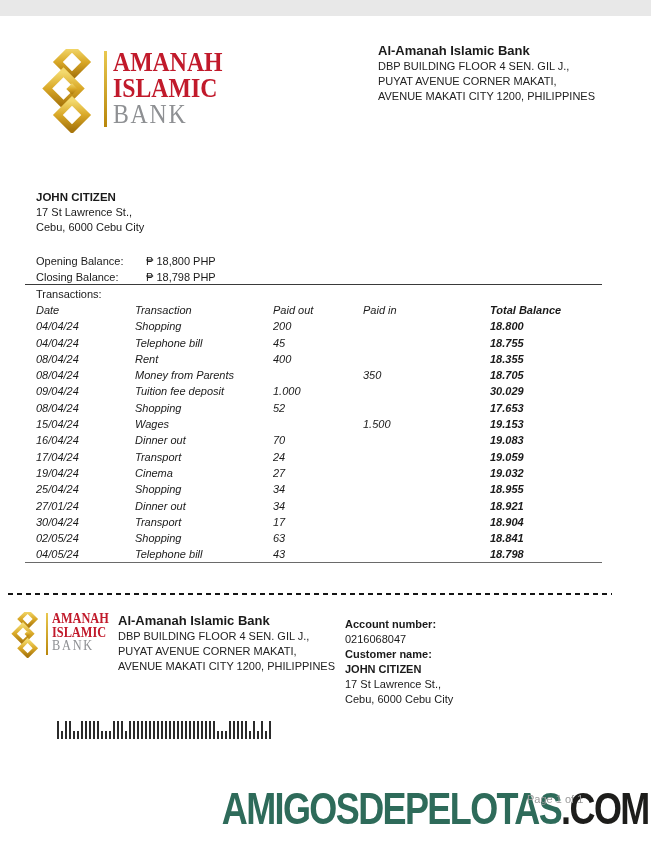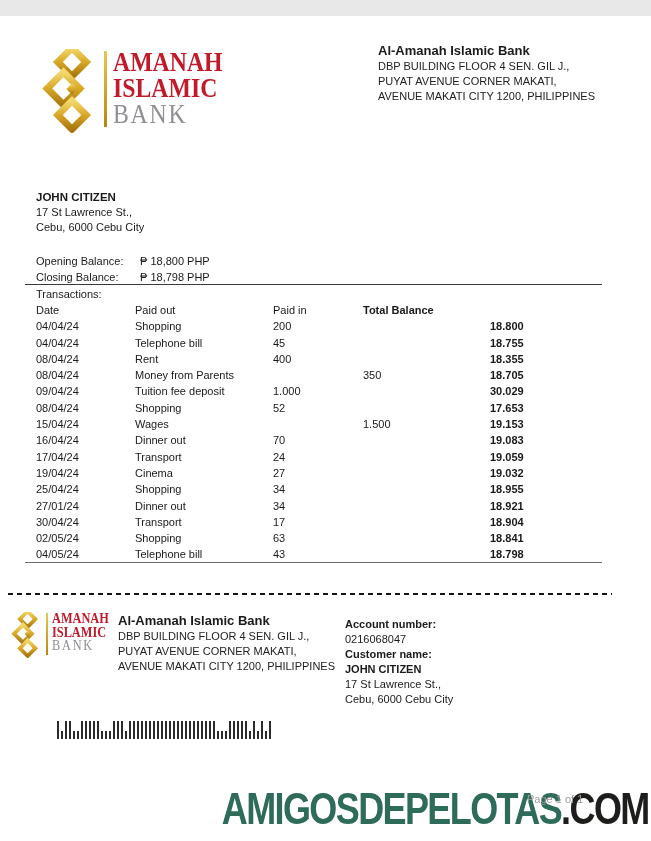--- a/index.html
+++ b/index.html
@@ -23,30 +23,30 @@
   
   .hdr-bank{position:absolute;left:378px;top:26px;width:262px;}
   .bank-title{font-weight:700;font-size:13px;line-height:17px;}
   .bank-line{font-size:11px;line-height:15px;color:#222;}
   
   .customer{position:absolute;left:36px;top:173px;}
   .cust-name{font-weight:700;font-size:11.5px;line-height:16px;}
   .cust-line{font-size:11px;line-height:15px;}
   
   .balances{position:absolute;left:36px;top:237px;font-size:11px;}
-  .bal-row{display:flex;line-height:16px;}
+  .bal-row{display:flex;line-height:16px;gap:6px;}
   .bal-label{width:104px;}
   .bal-value{}
   .rule{position:absolute;left:25px;width:577px;height:1px;background:#3a3a3a;}
   .rule-top{top:268px;}
   .rule-bottom{top:546px;background:#6a6a6a;}
   
   .tx-label{position:absolute;left:36px;top:271px;font-size:11px;line-height:14px;}
   .table{position:absolute;left:36px;top:286px;width:565px;font-size:11px;}
-  .trow{display:grid;grid-template-columns:99px 138px 90px 127px 1fr;line-height:16.3px;}
+  .trow{display:grid;grid-template-columns:99px 138px 90px 127px 1fr;line-height:16.3px;font-style:italic;}
   .tcell{white-space:nowrap;overflow:hidden;}
   .bold{font-weight:700;}
   
   .dashes{position:absolute;left:8px;top:577px;width:604px;height:2px;
     background:repeating-linear-gradient(to right,#141414 0,#141414 5px,transparent 5px,transparent 9px);}
   
   .ftr-bank{position:absolute;left:118px;top:596px;width:240px;}
   .ftr-right{position:absolute;left:345px;top:601px;font-size:11px;}
   .fr-row{display:flex;line-height:15px;flex-direction:column;}
   .fr-label{width:100px;font-weight:700;}
@@ -114,20 +114,21 @@
     </div>
   </div>
 
   <div class="rule rule-top"></div>
 
   <div class="tx-label">Transactions:</div>
 
   <div class="table">
     <div class="trow">
       <div class="tcell">Date</div>
+      <div class="tcell">Transaction</div>
       <div class="tcell">Paid out</div>
       <div class="tcell">Paid in</div>
       <div class="tcell bold">Total Balance</div>
     </div>
     <div>
         <div class="trow">
           <div class="tcell">04/04/24</div>
           <div class="tcell">Shopping</div>
           <div class="tcell">200</div>
           <div class="tcell"></div>

